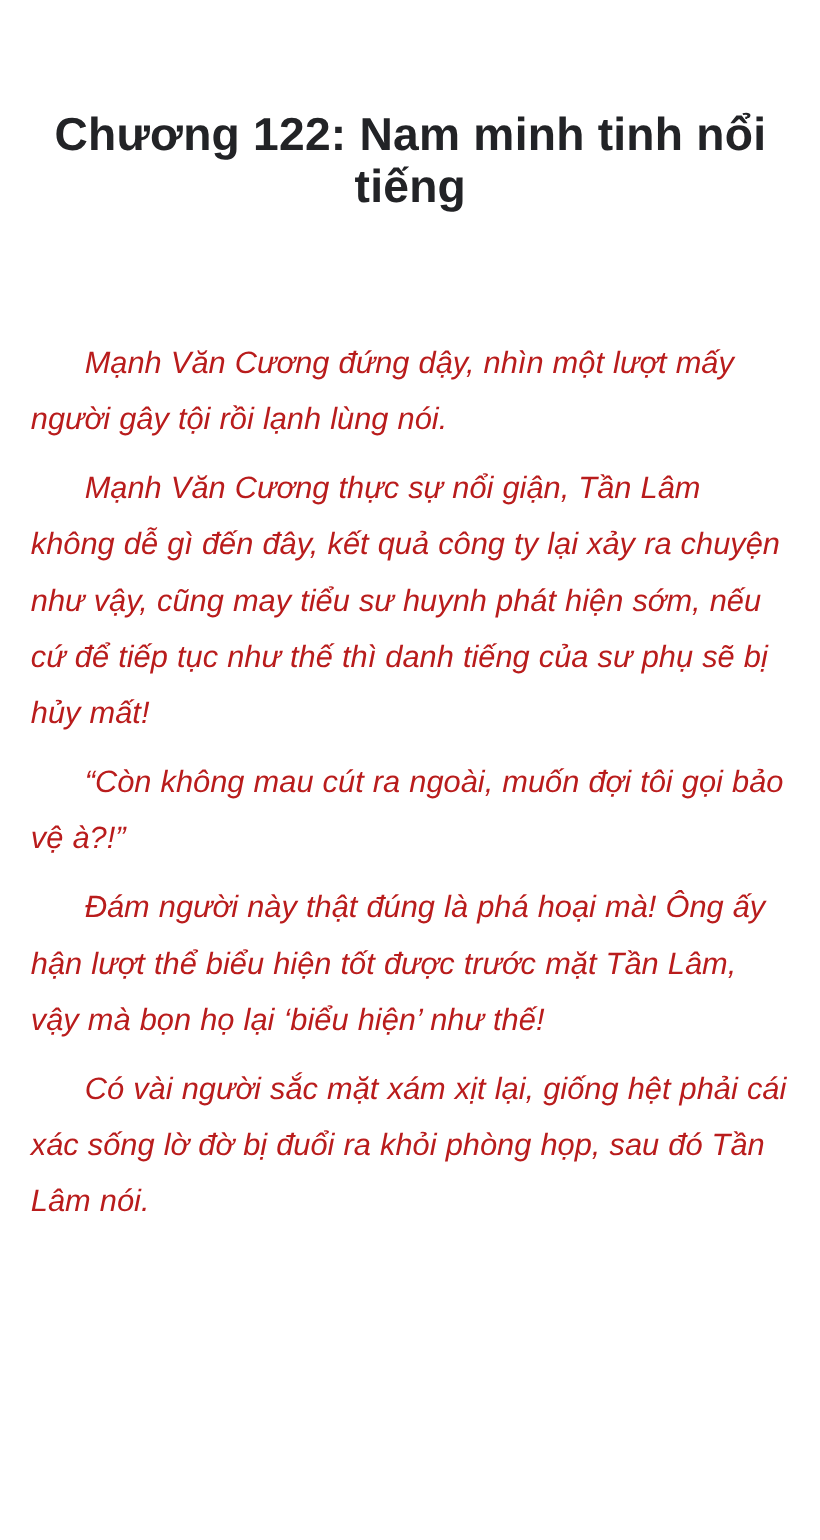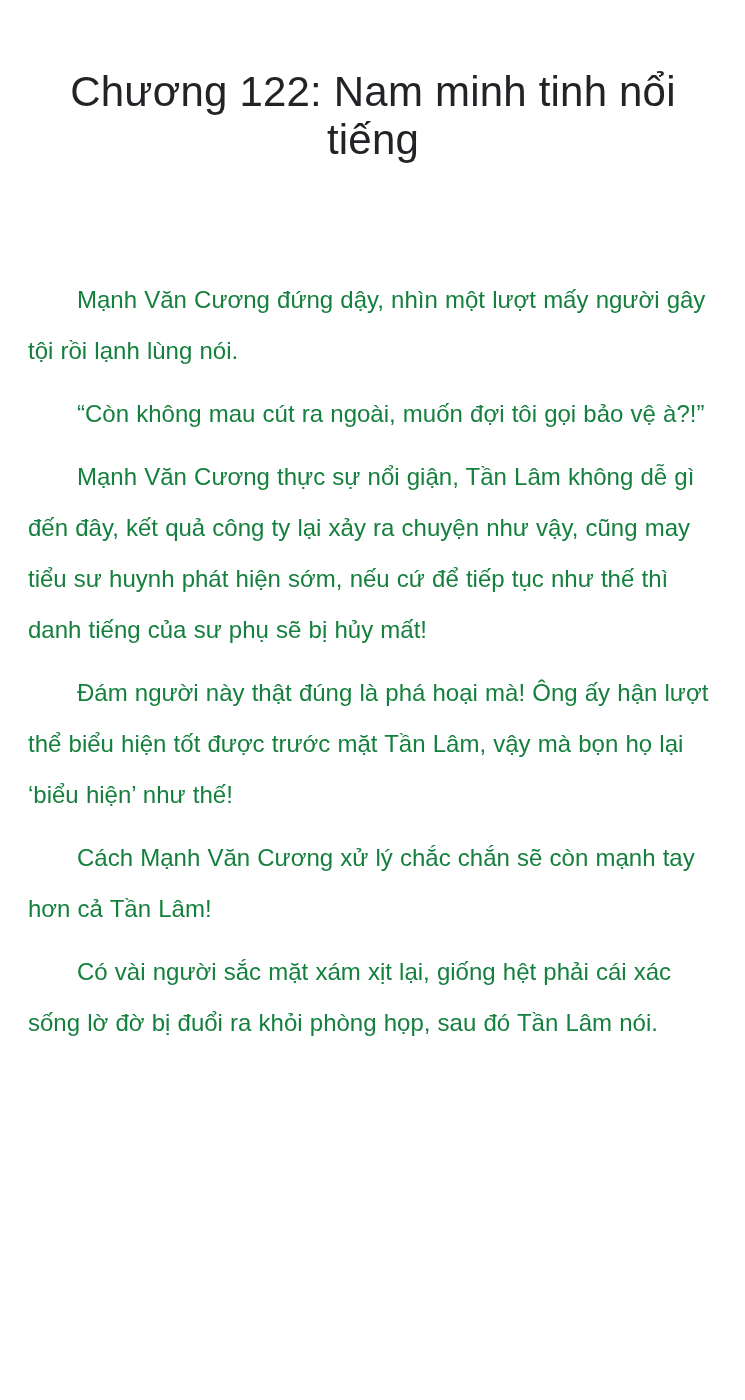--- a/index.html
+++ b/index.html
@@ -12,49 +12,49 @@
     -webkit-font-smoothing: antialiased;
   }
   .page {
     box-sizing: border-box;
     width: 745px;
     height: 1400px;
     padding: 0 27px 0 28px;
     background: #ffffff;
   }
   .chapter-title {
-    margin: 68px 0 0 0;
+    margin: 98px 0 0 0;
     font-size: 42px;
     line-height: 48px;
-    font-weight: 400;
+    font-weight: 700;
     color: #222326;
     text-align: center;
     letter-spacing: 0.2px;
   }
   .content {
     margin-top: 110px;
   }
   .content p {
     margin: 0 0 12px 0;
-    font-size: 24px;
+    font-size: 28px;
     line-height: 51px;
     font-weight: 400;
-    color: #15803d;
+    color: #b91c1c;
     text-indent: 49px;
     text-align: left;
     word-spacing: 0.5px;
+    font-style: italic;
   }
 </style>
 </head>
 <body>
 
 <div class="page">
   <h1 class="chapter-title">Chương 122: Nam minh tinh nổi tiếng</h1>
 
   <div class="content">
     <p>Mạnh Văn Cương đứng dậy, nhìn một lượt mấy người gây tội rồi lạnh lùng nói.</p>
+    <p>Mạnh Văn Cương thực sự nổi giận, Tần Lâm không dễ gì đến đây, kết quả công ty lại xảy ra chuyện như vậy, cũng may tiểu sư huynh phát hiện sớm, nếu cứ để tiếp tục như thế thì danh tiếng của sư phụ sẽ bị hủy mất!</p>
     <p>“Còn không mau cút ra ngoài, muốn đợi tôi gọi bảo vệ à?!”</p>
-    <p>Mạnh Văn Cương thực sự nổi giận, Tần Lâm không dễ gì đến đây, kết quả công ty lại xảy ra chuyện như vậy, cũng may tiểu sư huynh phát hiện sớm, nếu cứ để tiếp tục như thế thì danh tiếng của sư phụ sẽ bị hủy mất!</p>
     <p>Đám người này thật đúng là phá hoại mà! Ông ấy hận lượt thể biểu hiện tốt được trước mặt Tần Lâm, vậy mà bọn họ lại ‘biểu hiện’ như thế!</p>
-    <p>Cách Mạnh Văn Cương xử lý chắc chắn sẽ còn mạnh tay hơn cả Tần Lâm!</p>
     <p>Có vài người sắc mặt xám xịt lại, giống hệt phải cái xác sống lờ đờ bị đuổi ra khỏi phòng họp, sau đó Tần Lâm nói.</p>
   </div>
 </div>
 
 </body></html>

